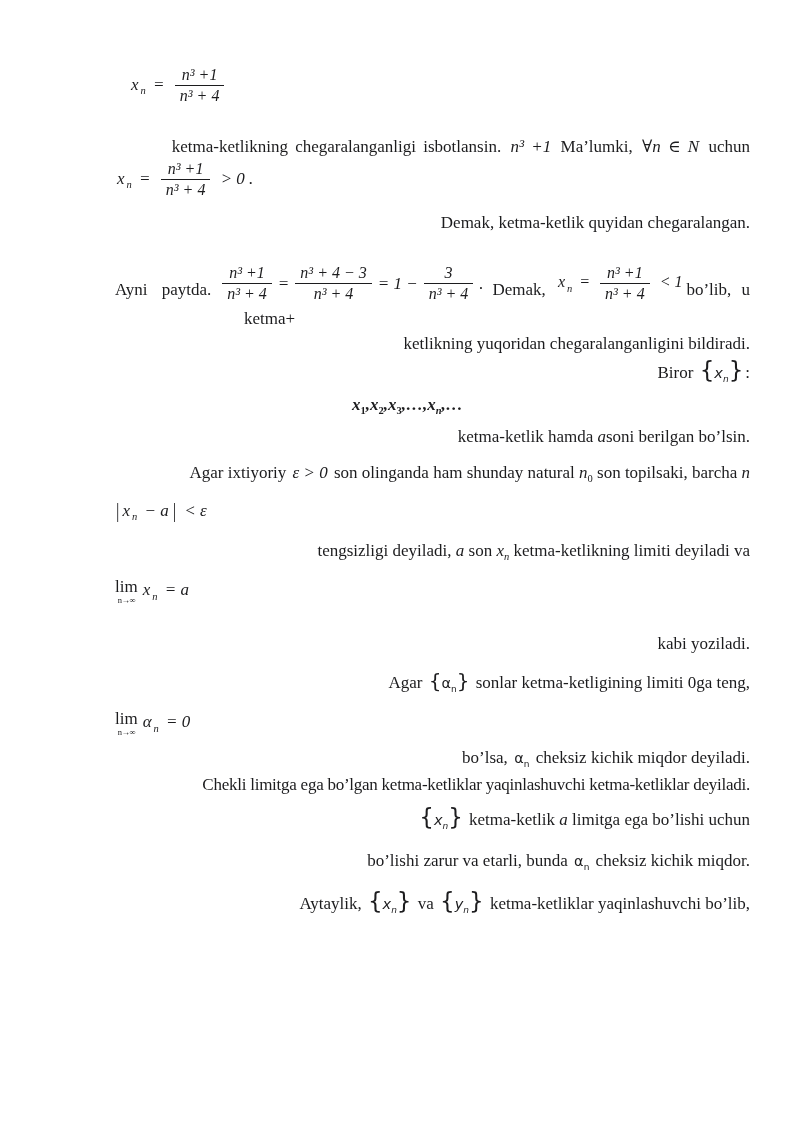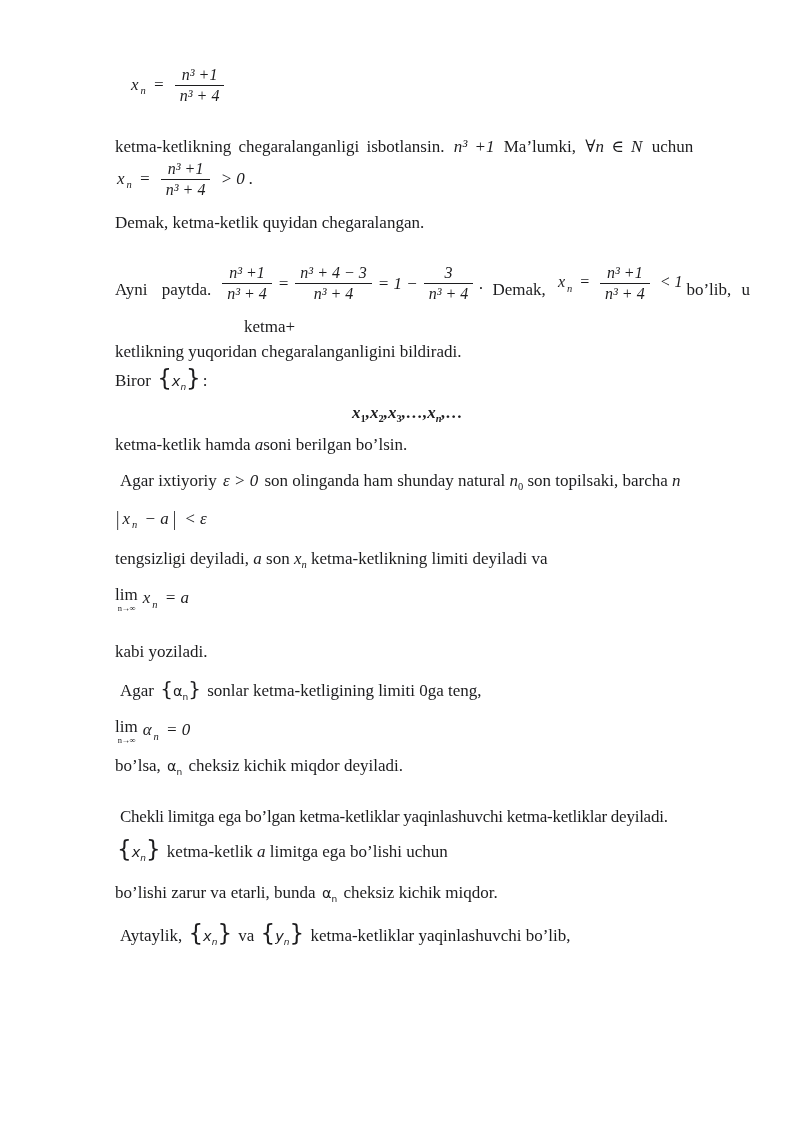--- a/index.html
+++ b/index.html
@@ -3,21 +3,21 @@
 <meta charset="utf-8">
 <style>
   html,body{margin:0;padding:0;}
   body{
     width:800px;height:1131px;overflow:hidden;background:#ffffff;
     color:#1c1c1e;font-family:"Liberation Serif","DejaVu Serif",serif;
     font-size:17px;line-height:1.3;
   }
   .page{padding:66px 50px 0 115px;width:635px;}
   p{margin:0;}
-  .para{white-space:nowrap;}
+  .para{white-space:nowrap;text-align:right;}
   .mi{font-style:italic;margin:0 2px;}
   .mo{margin:0 3px;}
   sub{font-size:10.5px;font-style:italic;line-height:0;}
   sub.rm{font-style:normal;}
   
   .frac{display:inline-block;vertical-align:middle;text-align:center;
         font-style:italic;font-size:16px;line-height:1.15;margin:0 3px;}
   .frac .num{display:block;padding:0 5px 1px 5px;border-bottom:1.2px solid #1c1c1e;}
   .frac .den{display:block;padding:1px 5px 0 5px;}
   .formula{font-style:italic;}
@@ -89,21 +89,21 @@
     <span class="selfend" style="margin-left:6px">Demak,</span>
     <span class="formula" style="margin-left:10px;font-size:16px">
       <span class="mi">x</span><sub>n</sub>
       <span class="mo">=</span>
       <span class="frac"><span class="num">n³ +1</span><span class="den">n³ + 4</span></span>
       <span class="mo">&lt; 1</span>
     </span>
     <span class="selfend ws6" style="margin-left:auto">bo’lib, u</span>
   </div>
 
-  <div style="margin-left:129px;margin-top:12px">ketma+</div>
+  <div style="margin-left:129px;margin-top:4px">ketma+</div>
 
   <p class="para" style="margin-top:3px">ketlikning yuqoridan chegaralanganligini bildiradi.</p>
 
   <p class="para" style="margin-top:4px">
     <span>Biror </span><span class="bg big"><span class="br">{</span><span class="inner">x</span><sub>n</sub><span class="br">}</span></span><span>:</span>
   </p>
 
   <div class="seqline" style="margin-top:10px">
     <span>x</span><sub class="rm">1</sub><span>,</span><span>x</span><sub class="rm">2</sub><span>,</span><span>x</span><sub class="rm">3</sub><span>,…,</span><span>x</span><sub>n</sub><span>,…</span>
   </div>
@@ -140,21 +140,21 @@
 
   <div class="formula" style="margin-top:16px">
     <span class="limstack"><span class="ltop">lim</span><span class="lbot">n→∞</span></span><span class="mi">α</span><sub>n</sub>
     <span class="mo">= 0</span>
   </div>
 
   <p class="para" style="margin-top:10px">
     <span>bo’lsa, </span><span class="bg"><span class="inner" style="font-style:normal">α</span><sub class="rm">n</sub></span><span> cheksiz kichik miqdor deyiladi.</span>
   </p>
 
-  <p class="para indent5 tight" style="margin-top:28px">Chekli limitga ega bo’lgan ketma-ketliklar yaqinlashuvchi ketma-ketliklar deyiladi.</p>
+  <p class="para indent5 tight" style="margin-top:4px">Chekli limitga ega bo’lgan ketma-ketliklar yaqinlashuvchi ketma-ketliklar deyiladi.</p>
 
   <p class="para" style="margin-top:10px">
     <span class="bg big"><span class="br">{</span><span class="inner">x</span><sub>n</sub><span class="br">}</span></span><span> ketma-ketlik </span><i>a</i><span> limitga ega bo’lishi uchun</span>
   </p>
 
 
   <p class="para" style="margin-top:18px">
     <span>bo’lishi zarur va etarli, bunda </span><span class="bg"><span class="inner" style="font-style:normal">α</span><sub class="rm">n</sub></span><span> cheksiz kichik miqdor.</span>
   </p>
 

